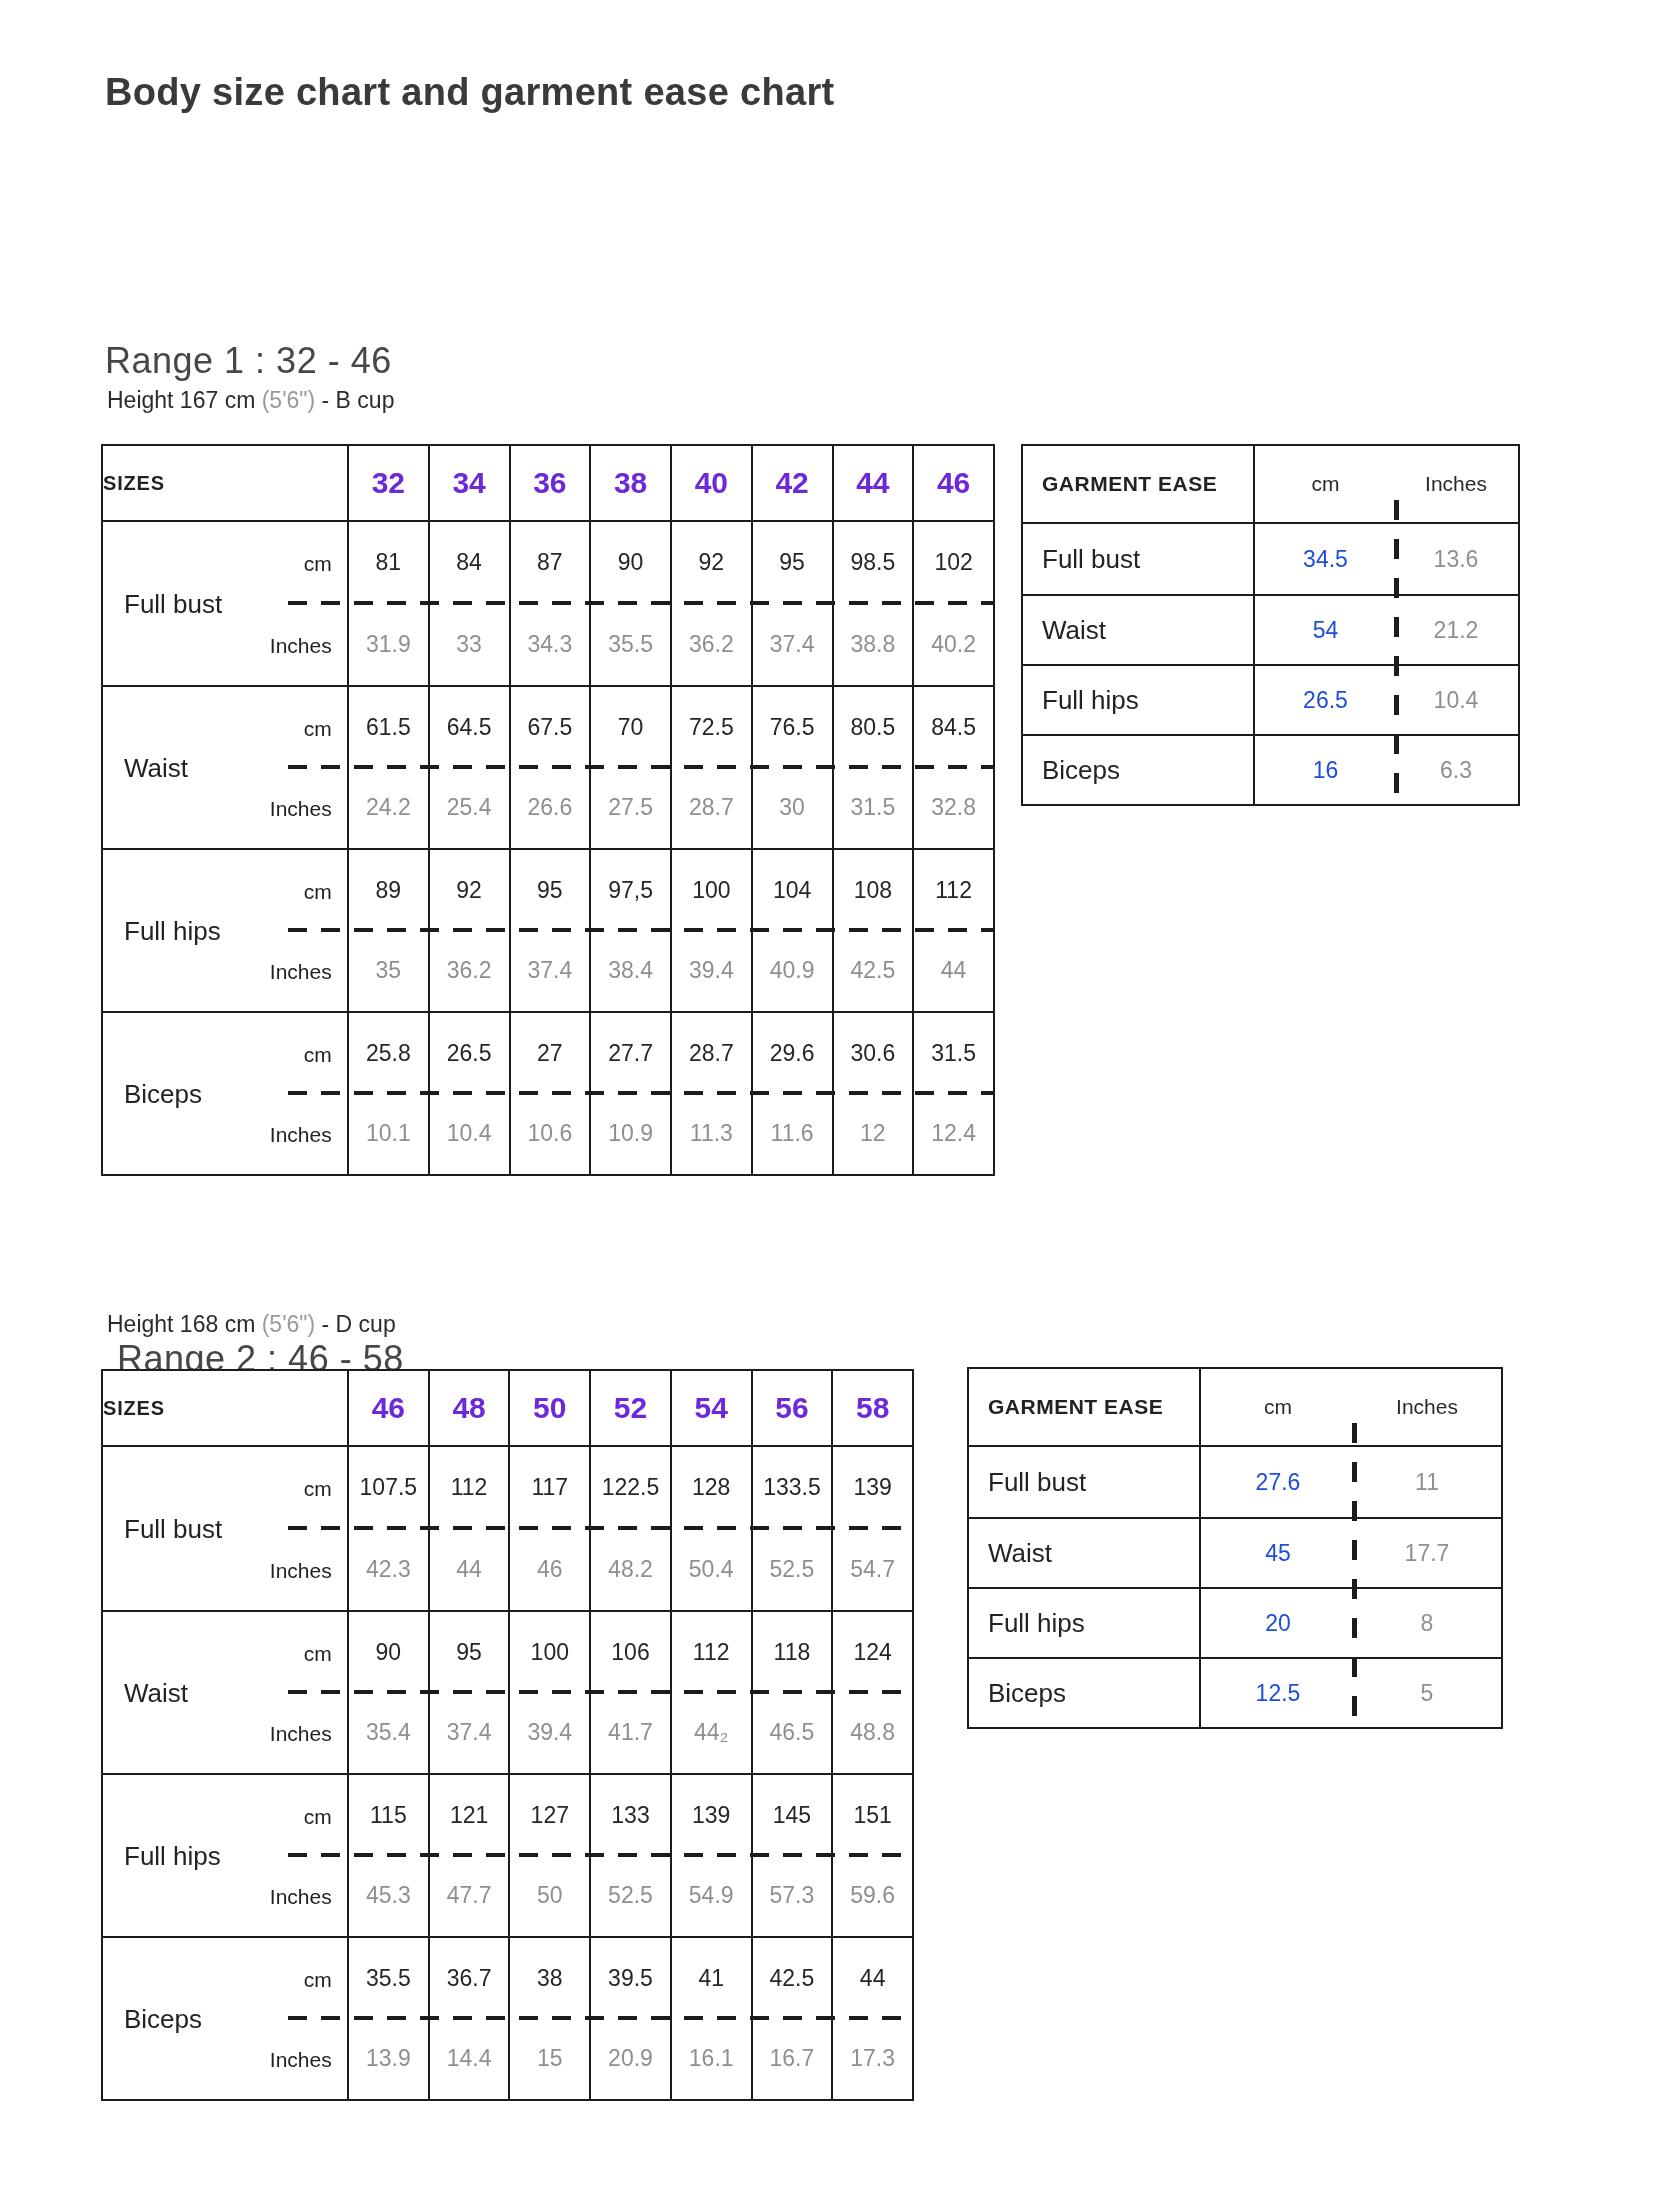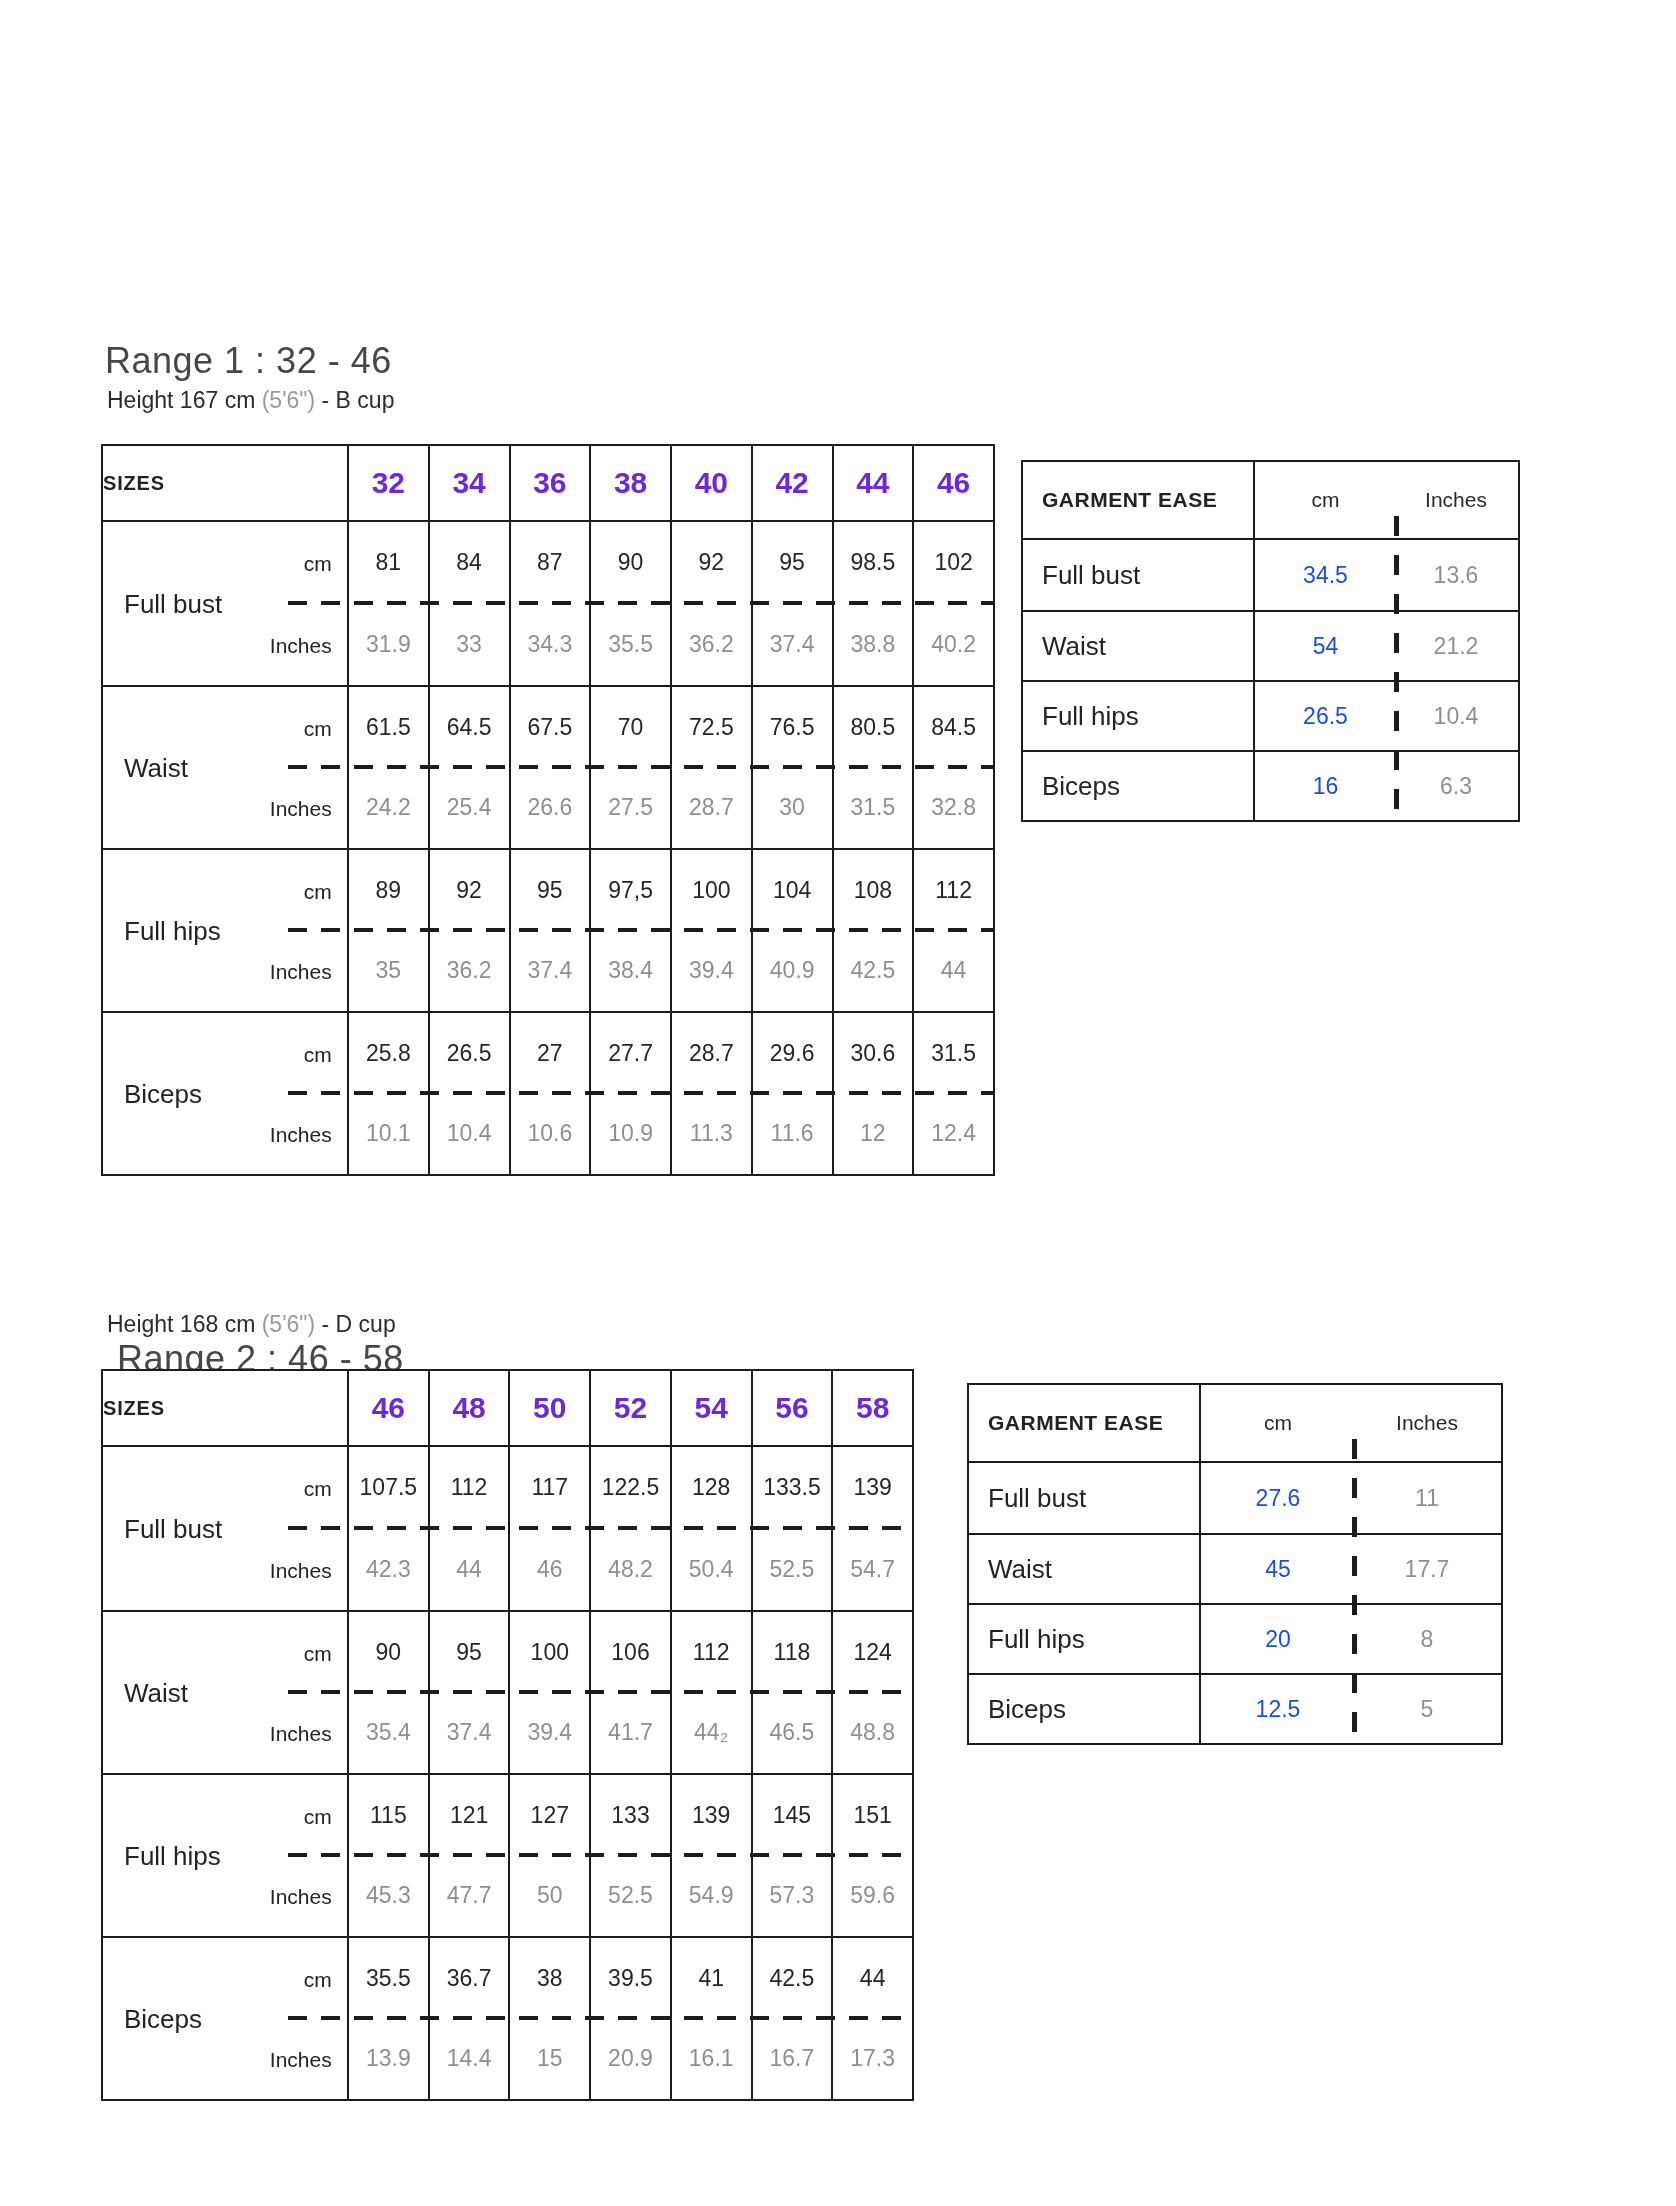--- a/index.html
+++ b/index.html
@@ -69,21 +69,21 @@
   .st-val-cm { color:#262626; }
   .st-val-in { color:#8f8f8f; }
   .st-dash {
     position:absolute; left:185px; right:0; top:50%; margin-top:-2.9px; height:4.8px;
     background:repeating-linear-gradient(90deg,#1c1c1c 0 19px,transparent 19px 33px);
     pointer-events:none;
   }
 
   
   .ease-table {
-    position:absolute; border:2.9px solid #1c1c1c; background:#fff;margin-top:16px;
+    position:absolute; border:2.9px solid #1c1c1c; background:#fff;
   }
   .et-1 { left:1021px; top:444px;  width:499px; }
   .et-2 { left:967px; top:1367px; width:536px; }
   .et-header { display:grid; height:78px; border-bottom:2.9px solid #1c1c1c; }
   .et-row { display:grid; height:70px; }
   .et-row + .et-row { border-top:2.9px solid #1c1c1c; }
   .et-1 .et-header, .et-1 .et-row { grid-template-columns:232px 141px 120px; }
   .et-2 .et-header, .et-2 .et-row { grid-template-columns:232px 154px 144px; }
 
   .et-title {
@@ -110,20 +110,21 @@
     pointer-events:none;
   }
   .et-1 .et-dash { left:371px; }
   .et-2 .et-dash { left:383px; }
 </style>
 </head>
 <body>
 
 <div class="page">
 
+  <h1 class="title">Body size chart and garment ease chart</h1>
 
   <h2 class="range-heading rh-1">Range 1 : 32 - 46</h2>
   <p class="range-subtitle rs-1"><span>Height 167 cm</span> <span class="muted">(5'6")</span> <span>- B cup</span></p>
 
   <div id="size-table-1" class="size-table st-1">
       <div class="st-header">
         <div class="st-corner">SIZES</div>
         <div class="st-size-h">32</div>
         <div class="st-size-h">34</div>
         <div class="st-size-h">36</div>

